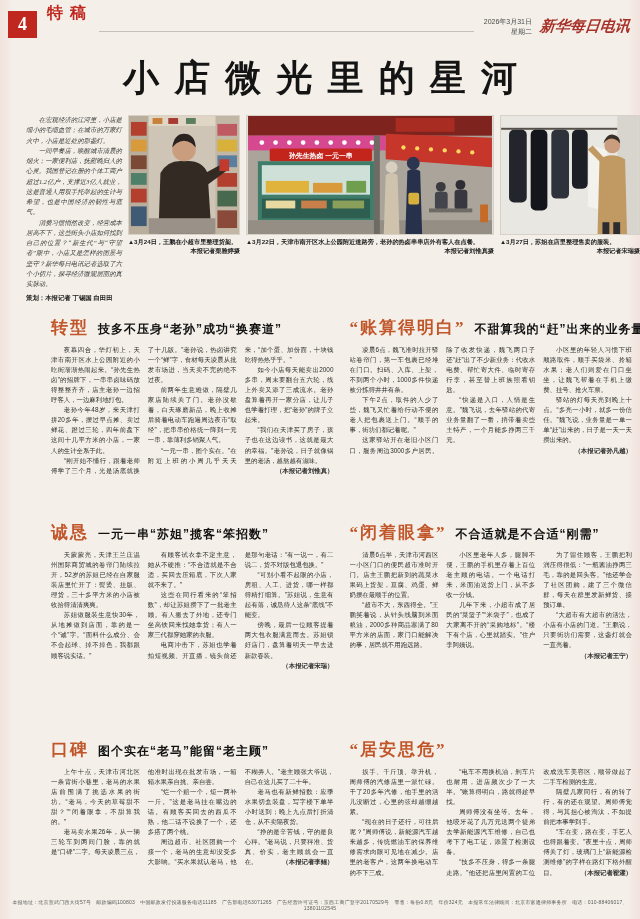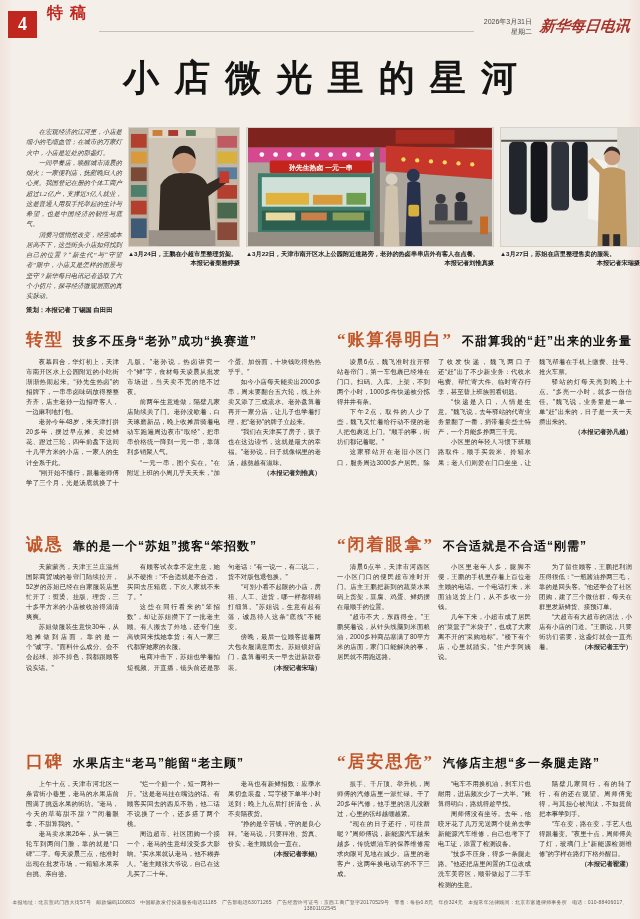--- a/index.html
+++ b/index.html
@@ -13,37 +13,37 @@
   
   .hdr{ display:flex; align-items:flex-end; padding:8px 10px 0 8px; height:38px; }
   .pagenum{ width:29px; height:27px; background:#c0271e; color:#fff;
     font:bold 18px "Liberation Serif", serif; display:flex; align-items:center; justify-content:center; }
   .seclabel{ color:#c0271e; font:bold 16px "Liberation Serif", serif; letter-spacing:7px; margin:0 4px 14px 10px; white-space:nowrap; }
   .hrule{ flex:1; height:1px; background:#c7c1b8; margin:0 10px 6px 2px; }
   .dateblock{ font-size:7px; line-height:1.35; color:#4a4a4a; text-align:right; margin:0 8px 2px 0; white-space:nowrap; }
   .masthead{ color:#a8322a; font:bold italic 15px "Liberation Serif", serif; transform:skewX(-6deg); margin-bottom:2px; white-space:nowrap; }
   
   .title{ text-align:center; font:bold 36px "Liberation Serif", serif; color:#141414;
-    letter-spacing:0.42em; margin:16px 0 24px 0.42em; white-space:nowrap; }
+    letter-spacing:0.42em; margin:16px 0 12px 0.42em; white-space:nowrap; }
   
   .toprow{ display:flex; gap:6px; padding:0 6px 0 26px; align-items:flex-start; }
   .intro{ width:96px; flex:none; }
   .intro-p{ font:italic 6.4px/1.6 "Liberation Serif", serif; color:#3c3c3c; text-align:justify; text-indent:2em; }
   .intro-credit{ font:bold 6.4px/1.6 "Liberation Sans", sans-serif; color:#222; margin-top:4px; }
   figure.photo{ flex:none; }
   .photo .frame{ border:1px solid #d8d2c6; background:#ddd; display:block; }
   .p1 .frame{ width:112px; height:120px; }
   .p2 .frame{ width:248px; height:120px; }
   .p3 .frame{ width:140px; height:120px; }
   figcaption{ margin-top:3px; }
   .cap{ display:block; font:bold 6.2px/1.45 "Liberation Sans", sans-serif; color:#222; text-align:justify; }
   .cred{ display:block; font:bold 6.2px/1.45 "Liberation Sans", sans-serif; color:#222; text-align:right; }
   
   #sections-grid{ display:grid; grid-template-columns:1fr 1fr; column-gap:16px; row-gap:12px;
-    padding:12px 8px 0 26px; }
+    padding:12px 8px 0 26px;margin-left:25px; }
   .section{ min-width:0; }
   .sec-head{ display:flex; align-items:baseline; gap:9px; margin-bottom:6px; white-space:nowrap; }
   .sec-tag{ color:#c2562b; font:bold 17px "Liberation Serif", serif; letter-spacing:2px; }
   .sec-title{ color:#111; font:bold 12px "Liberation Sans", sans-serif; letter-spacing:1px; }
   .sec-body{ column-count:3; column-gap:8px; overflow:hidden; }
   .sec-body p{ font-size:6.4px; line-height:1.58; color:#2e2e2e; text-align:justify; text-indent:2em; }
   .row1 .sec-body{ height:164px; } .row2 .sec-body{ height:176px; } .row3 .sec-body{ height:130px; }
   .sign{ float:right; font-weight:bold; }
   
   .pagefooter{ position:absolute; left:0; right:0; bottom:8px; text-align:center;
@@ -218,21 +218,21 @@
           <p>这家驿站开在老旧小区门口，服务周边3000多户居民。除了收发快递，魏飞两口子还“赶”出了不少新业务：代收水电费、帮忙寄大件、临时寄存行李，甚至替上班族照看钥匙。</p>
           <p>“快递是入口，人情是生意。”魏飞说，去年驿站的代寄业务量翻了一番，捎带着卖些土特产，一个月能多挣两三千元。</p>
           <p>小区里的年轻人习惯下班顺路取件，顺手买袋米、拎箱水果；老人们则爱在门口坐坐，让魏飞帮着在手机上缴费、挂号、抢火车票。</p>
           <p>驿站的灯每天亮到晚上十点。“多亮一小时，就多一份信任。”魏飞说，业务量是一单一单“赶”出来的，日子是一天一天攒出来的。<span class="sign">（本报记者孙凡越）</span></p>
         </div>
     </section>
 
     <section class="section row2">
       <div class="sec-head">
         <span class="sec-tag">诚恳</span>
-        <span class="sec-title">靠的是一个“苏姐”揽客“笨招数”</span>
+        <span class="sec-title">一元一串“苏姐”揽客“笨招数”</span>
       </div>
       <div class="sec-body">
           <p>天蒙蒙亮，天津王兰庄温州国际商贸城的卷帘门陆续拉开，52岁的苏姐已经在自家服装店里忙开了：熨烫、挂版、理货，三十多平方米的小店被收拾得清清爽爽。</p>
           <p>苏姐做服装生意快30年，从地摊做到店面，靠的是一个“诚”字。“面料什么成分、会不会起球、掉不掉色，我都跟顾客说实话。”</p>
           <p>有顾客试衣拿不定主意，她从不硬推：“不合适就是不合适，买回去压箱底，下次人家就不来了。”</p>
           <p>这些在同行看来的“笨招数”，却让苏姐攒下了一批老主顾。有人搬去了外地，还专门坐高铁回来找她拿货；有人一家三代都穿她家的衣服。</p>
           <p>电商冲击下，苏姐也学着拍短视频、开直播，镜头前还是那句老话：“有一说一，有二说二，货不对版包退包换。”</p>
           <p>“可别小看不起眼的小店，房租、人工、进货，哪一样都得精打细算。”苏姐说，生意有起有落，诚恳待人这条“底线”不能变。</p>
           <p>傍晚，最后一位顾客提着两大包衣服满意而去。苏姐锁好店门，盘算着明天一早去进新款春装。<span class="sign">（本报记者宋瑞）</span></p>
         </div>
@@ -249,36 +249,35 @@
           <p>小区里老年人多，腿脚不便，王鹏的手机里存着上百位老主顾的电话。一个电话打来，米面油送货上门，从不多收一分钱。</p>
           <p>几年下来，小超市成了居民的“菜篮子”“米袋子”，也成了大家离不开的“采购地标”。“楼下有个店，心里就踏实。”住户李阿姨说。</p>
           <p>为了留住顾客，王鹏把利润压得很低：“一瓶酱油挣两三毛，靠的是回头客。”他还学会了社区团购，建了三个微信群，每天在群里发新鲜货、接预订单。</p>
           <p>“大超市有大超市的活法，小店有小店的门道。”王鹏说，只要街坊们需要，这盏灯就会一直亮着。<span class="sign">（本报记者王宁）</span></p>
         </div>
     </section>
 
     <section class="section row3">
       <div class="sec-head">
         <span class="sec-tag">口碑</span>
-        <span class="sec-title">水果店主“老马”能留“老主顾”</span>
+        <span class="sec-title">图个实在“老马”能留“老主顾”</span>
       </div>
       <div class="sec-body">
           <p>上午十点，天津市河北区一条背街小巷里，老马的水果店前围满了挑选水果的街坊。“老马，今天的草莓甜不甜？”“闭着眼拿，不甜算我的。”</p>
           <p>老马卖水果26年，从一辆三轮车到两间门脸，靠的就是“口碑”二字。每天凌晨三点，他准时出现在批发市场，一箱箱水果亲自挑、亲自尝。</p>
           <p>“烂一个赔一个，短一两补一斤。”这是老马挂在嘴边的话。有顾客买回去的西瓜不熟，他二话不说换了一个，还多搭了两个桃。</p>
           <p>周边超市、社区团购一个接一个，老马的生意却没受多大影响。“买水果就认老马，他不糊弄人。”老主顾张大爷说，自己在这儿买了二十年。</p>
           <p>老马也有新鲜招数：应季水果切盒装盘，写字楼下单半小时送到；晚上九点后打折清仓，从不卖隔夜货。</p>
           <p>“挣的是辛苦钱，守的是良心秤。”老马说，只要秤准、货真、价实，老主顾就会一直在。<span class="sign">（本报记者李鲲）</span></p>
         </div>
     </section>
 
     <section class="section row3">
       <div class="sec-head">
         <span class="sec-tag">“居安思危”</span>
-        <span class="sec-title">汽修店主想“多一条腿走路”</span>
       </div>
       <div class="sec-body">
           <p>扳手、千斤顶、举升机，周师傅的汽修店里一派忙碌。干了20多年汽修，他手里的活儿没断过，心里的弦却越绷越紧。</p>
           <p>“现在的日子还行，可往后呢？”周师傅说，新能源汽车越来越多，传统燃油车的保养维修需求肉眼可见地在减少。店里的老客户，这两年换电动车的不下三成。</p>
           <p>“电车不用换机油，刹车片也耐用，进店频次少了一大半。”账算得明白，路就得趁早找。</p>
           <p>周师傅没有坐等。去年，他咬牙花了几万元送两个徒弟去学新能源汽车维修，自己也考下了电工证，添置了检测设备。</p>
           <p>“技多不压身，得多一条腿走路。”他还把店里闲置的工位改成洗车美容区，顺带做起了二手车检测的生意。</p>
           <p>隔壁几家同行，有的转了行，有的还在观望。周师傅觉得，与其担心被淘汰，不如提前把本事学到手。</p>
           <p>“车在变，路在变，手艺人也得跟着变。”夜里十点，周师傅关了灯，玻璃门上“新能源检测维修”的字样在路灯下格外醒目。<span class="sign">（本报记者翟濯）</span></p>
         </div>

